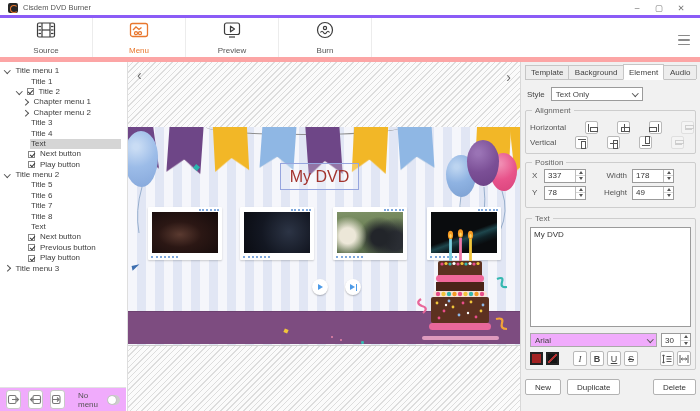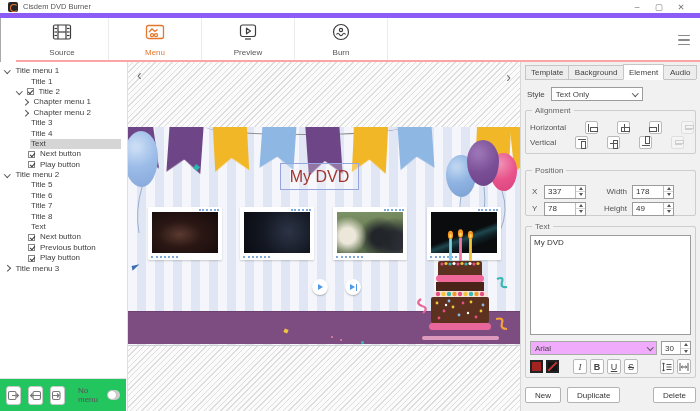--- a/index.html
+++ b/index.html
@@ -1,47 +1,47 @@
 <!DOCTYPE html>
 <html><head>
 <meta charset="utf-8">
 <style>
   *{box-sizing:border-box;margin:0;padding:0}
   html,body{width:700px;height:411px;overflow:hidden}
   body{font-family:"Liberation Sans",sans-serif;background:#fff;position:relative}
   .window{position:absolute;inset:0;background:#fff;box-shadow:0 0 0 1px #a9a9a9 inset}
 
   
-  .titlebar{position:absolute;left:0;top:0;right:0;height:18px;background:#fff;border-bottom:5px solid #8b5cf6;display:flex;align-items:center;padding:0 8px}
+  .titlebar{position:absolute;left:0;top:0;right:0;height:18px;background:#fff;border-bottom:3px solid #8b5cf6;display:flex;align-items:center;padding:0 8px}
   .appicon{width:10px;height:10px;border-radius:2px;background:#262626;position:relative;flex:none}
   .appicon::after{content:"";position:absolute;left:2px;top:2px;width:6px;height:6px;border:1.4px solid #e8772e;border-radius:50%;border-right-color:transparent}
   .apptitle{font-size:7.5px;color:#555;margin-left:5px;flex:1}
   .winbtn{width:22px;height:16px;display:flex;align-items:center;justify-content:center;font-size:8.5px;color:#777;cursor:default}
 
   
-  .toolbar{position:absolute;left:16px;top:18px;right:0;height:44px;background:#fff;border-bottom:2px solid #fca5a5;display:flex}
+  .toolbar{position:absolute;left:0;top:18px;right:0;height:44px;background:#fff;border-bottom:5px solid #fca5a5;display:flex}
   .tcell{width:93px;height:100%;border-right:1px solid #ececec;display:flex;flex-direction:column;align-items:center;justify-content:center;gap:2px}
   .tcell .tlabel{font-size:8px;color:#555}
   .tcell.active .tlabel{color:#e8772e}
   .hamb{position:absolute;right:10px;top:17px;width:12px;height:10px;display:flex;flex-direction:column;justify-content:space-between}
   .hamb i{height:1.4px;background:#8a8a8a;border-radius:1px}
 
   
   .sidebar{position:absolute;left:0;top:62px;width:128px;bottom:0;background:#fff;border-right:1px solid #dedede}
   .tree{position:absolute;top:2px;left:0;right:1px;bottom:33px;overflow:hidden;padding-top:2px}
   .trow{display:flex;align-items:center;height:10.4px;font-size:8px;color:#3d3d3d;padding-right:5px;cursor:default}
   .trow .lbl{flex:1;line-height:10px;padding-left:1px;white-space:nowrap}
   .trow.sel .lbl{background:#d5d5d5}
   .chev{width:4.5px;height:4.5px;border-right:1.1px solid #555;border-bottom:1.1px solid #555;flex:none;margin-right:5px}
   .chev.down{transform:rotate(45deg);margin-top:-2px}
   .chev.right{transform:rotate(-45deg)}
   .cb{width:7px;height:7px;border:1px solid #868686;background:#fff;position:relative;flex:none;margin-right:4px}
   .cb::after{content:"";position:absolute;left:0.5px;top:1px;width:4px;height:2px;border-left:1.1px solid #2f2f2f;border-bottom:1.1px solid #2f2f2f;transform:rotate(-48deg)}
   .p-tm{padding-left:5px}.p-t{padding-left:30px}.p-t2{padding-left:17px}.p-ch{padding-left:23px}.p-cb{padding-left:28px}
-  .sfooter{position:absolute;left:0;right:1px;bottom:0;height:33px;background:#22c55e;border-top:1px solid #e2e2e2;display:flex;align-items:center;padding:0 6px}
+  .sfooter{position:absolute;left:0;right:1px;bottom:0;height:24px;background:#f0abfc;border-top:1px solid #e2e2e2;display:flex;align-items:center;padding:0 6px}
   .sfbtn{width:19px;height:19px;background:#fff;border:1px solid #c9c9c9;border-radius:3px;margin-right:7px;display:flex;align-items:center;justify-content:center}
   .nomenu{font-size:8px;color:#555;margin-left:6px}
   .switch{width:18px;height:10px;border-radius:5px;background:#cdcdcd;position:relative;margin-left:5px}
   .switch::after{content:"";position:absolute;left:1px;top:1px;width:8px;height:8px;border-radius:50%;background:#fff;box-shadow:0 0 1px rgba(0,0,0,.4)}
 
   
   .center{position:absolute;left:128px;top:62px;width:392px;height:349px;background:#fff}
   .hatch{position:absolute;left:0;right:0;background:repeating-linear-gradient(135deg,#fbfbfb 0 3px,#dddddd 3px 4px)}
   .hatch.top{top:0;height:65px}
   .hatch.bot{bottom:0;height:66px;border-top:1px solid #cfcfcf}
@@ -87,21 +87,21 @@
   .ab::before,.ab::after{content:"";position:absolute;background:transparent}
   .ab.hl::before{left:2px;top:2px;width:1px;height:8px;background:#555}.ab.hl::after{left:4px;top:4.5px;width:6px;height:3px;border:1px solid #555}
   .ab.hc::before{left:6px;top:2px;width:1px;height:8px;background:#555}.ab.hc::after{left:3px;top:4.5px;width:7px;height:3px;border:1px solid #555}
   .ab.hr::before{right:2px;top:2px;width:1px;height:8px;background:#555}.ab.hr::after{right:4px;top:4.5px;width:6px;height:3px;border:1px solid #555}
   .ab.vt::before{left:2px;top:2px;width:8px;height:1px;background:#555}.ab.vt::after{left:4.5px;top:4px;width:3px;height:6px;border:1px solid #555}
   .ab.vm::before{left:2px;top:6px;width:8px;height:1px;background:#555}.ab.vm::after{left:4.5px;top:3px;width:3px;height:7px;border:1px solid #555}
   .ab.vb::before{left:2px;bottom:2px;width:8px;height:1px;background:#555}.ab.vb::after{left:4.5px;bottom:4px;width:3px;height:6px;border:1px solid #555}
   .ab.d{background:#f4f4f4;border-color:#dfdfdf;cursor:default}
   .ab.d::before{left:2.5px;top:3px;width:7px;height:2px;border:1px solid #cecece}
   .ab.d::after{left:2.5px;bottom:3px;width:7px;height:1px;background:#cecece}
-  .gb.pos{margin-top:16px;height:46px;padding:12px 6px 0}
+  .gb.pos{margin-top:8px;height:46px;padding:4px 6px 0}
   .posrow{display:flex;align-items:center;height:17px;gap:3px}
   .posrow .pl1{width:9px;color:#555}
   .posrow .pl2{width:26px;margin-left:14px;text-align:right;padding-right:2px;color:#555}
   .spin{display:inline-flex;height:14px;border:1px solid #9b9b9b;background:#fff;align-items:stretch}
   .spin input{width:30px;border:0;font-family:"Liberation Sans",sans-serif;font-size:8px;color:#333;padding:0 0 0 3px;outline:none;background:transparent}
   .spin .ud{width:10px;border-left:1px solid #bdbdbd;display:flex;flex-direction:column;cursor:pointer}
   .spin .ud i{flex:1;display:flex;align-items:center;justify-content:center}
   .spin .ud i:first-child{border-bottom:1px solid #d8d8d8}
   .spin .ud i.up::after{content:"";border-left:2.5px solid transparent;border-right:2.5px solid transparent;border-bottom:3px solid #555}
   .spin .ud i.dn::after{content:"";border-left:2.5px solid transparent;border-right:2.5px solid transparent;border-top:3px solid #555}

